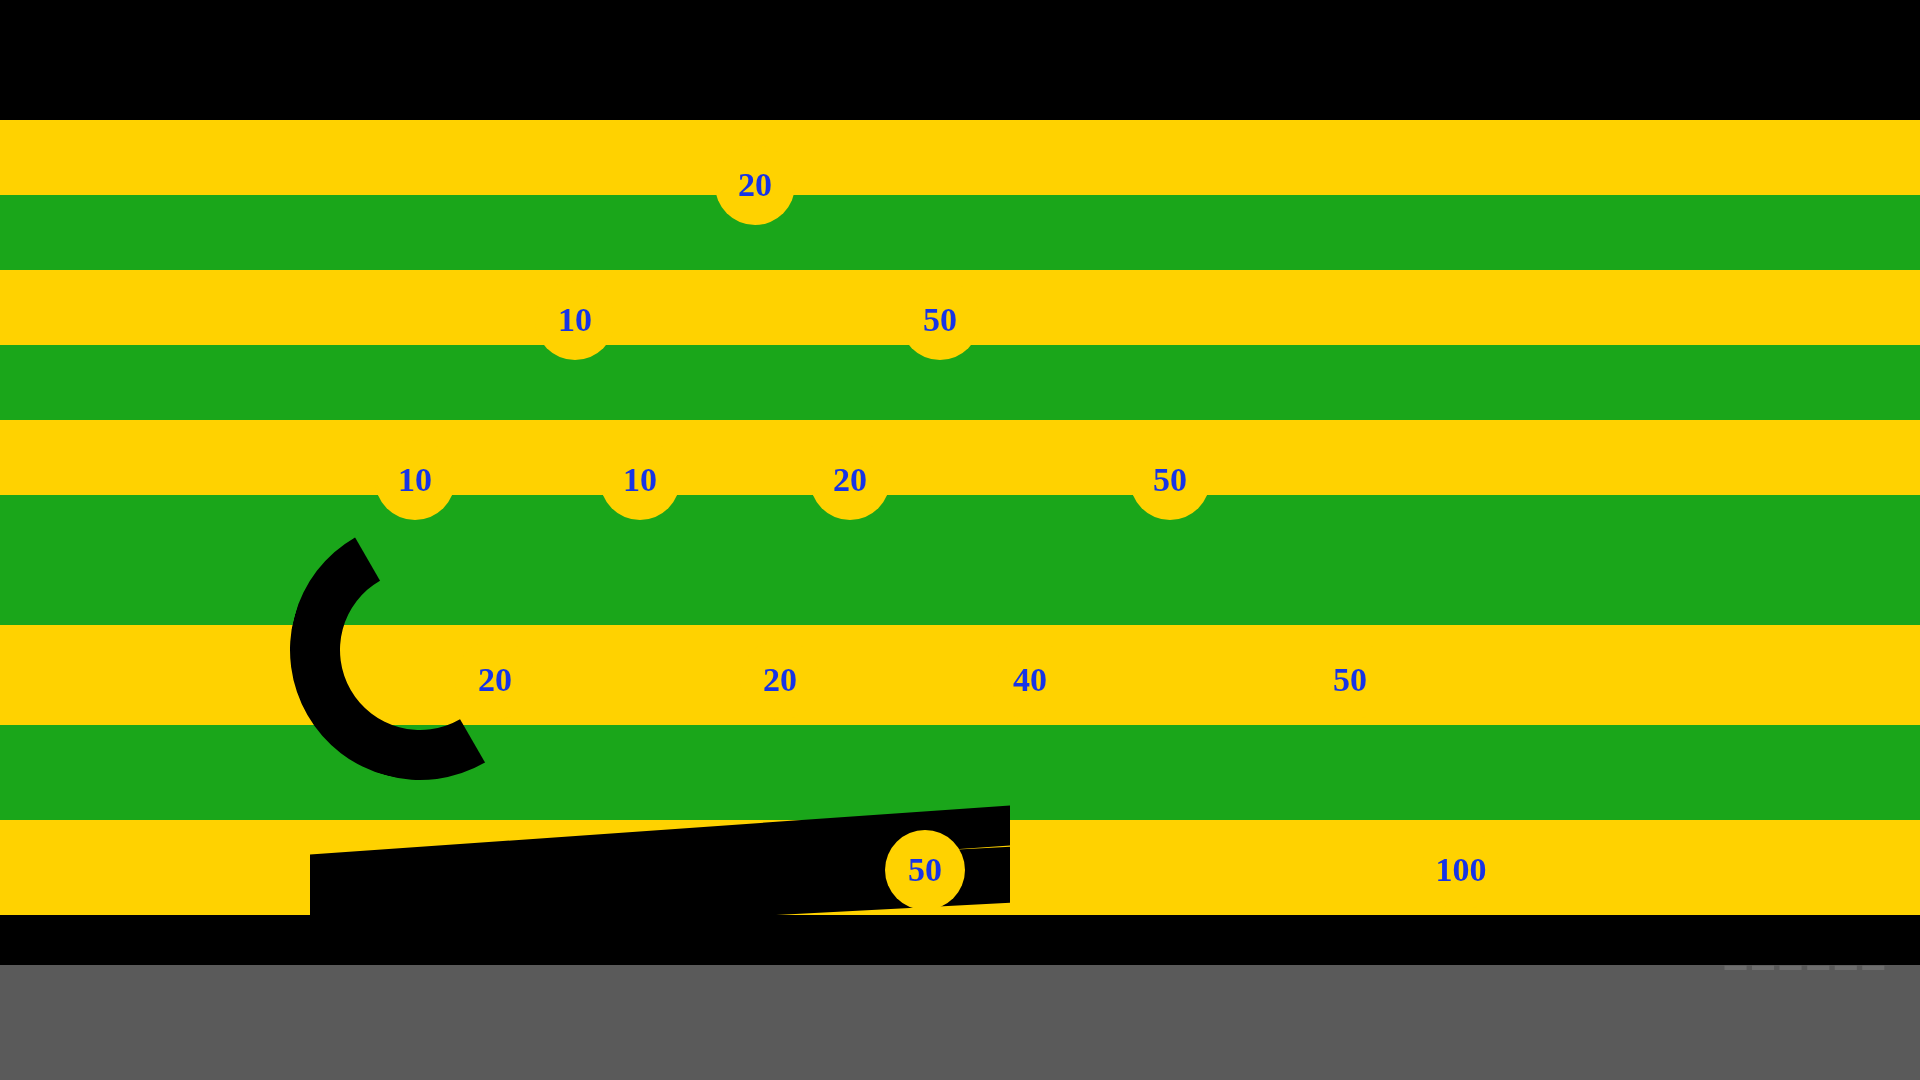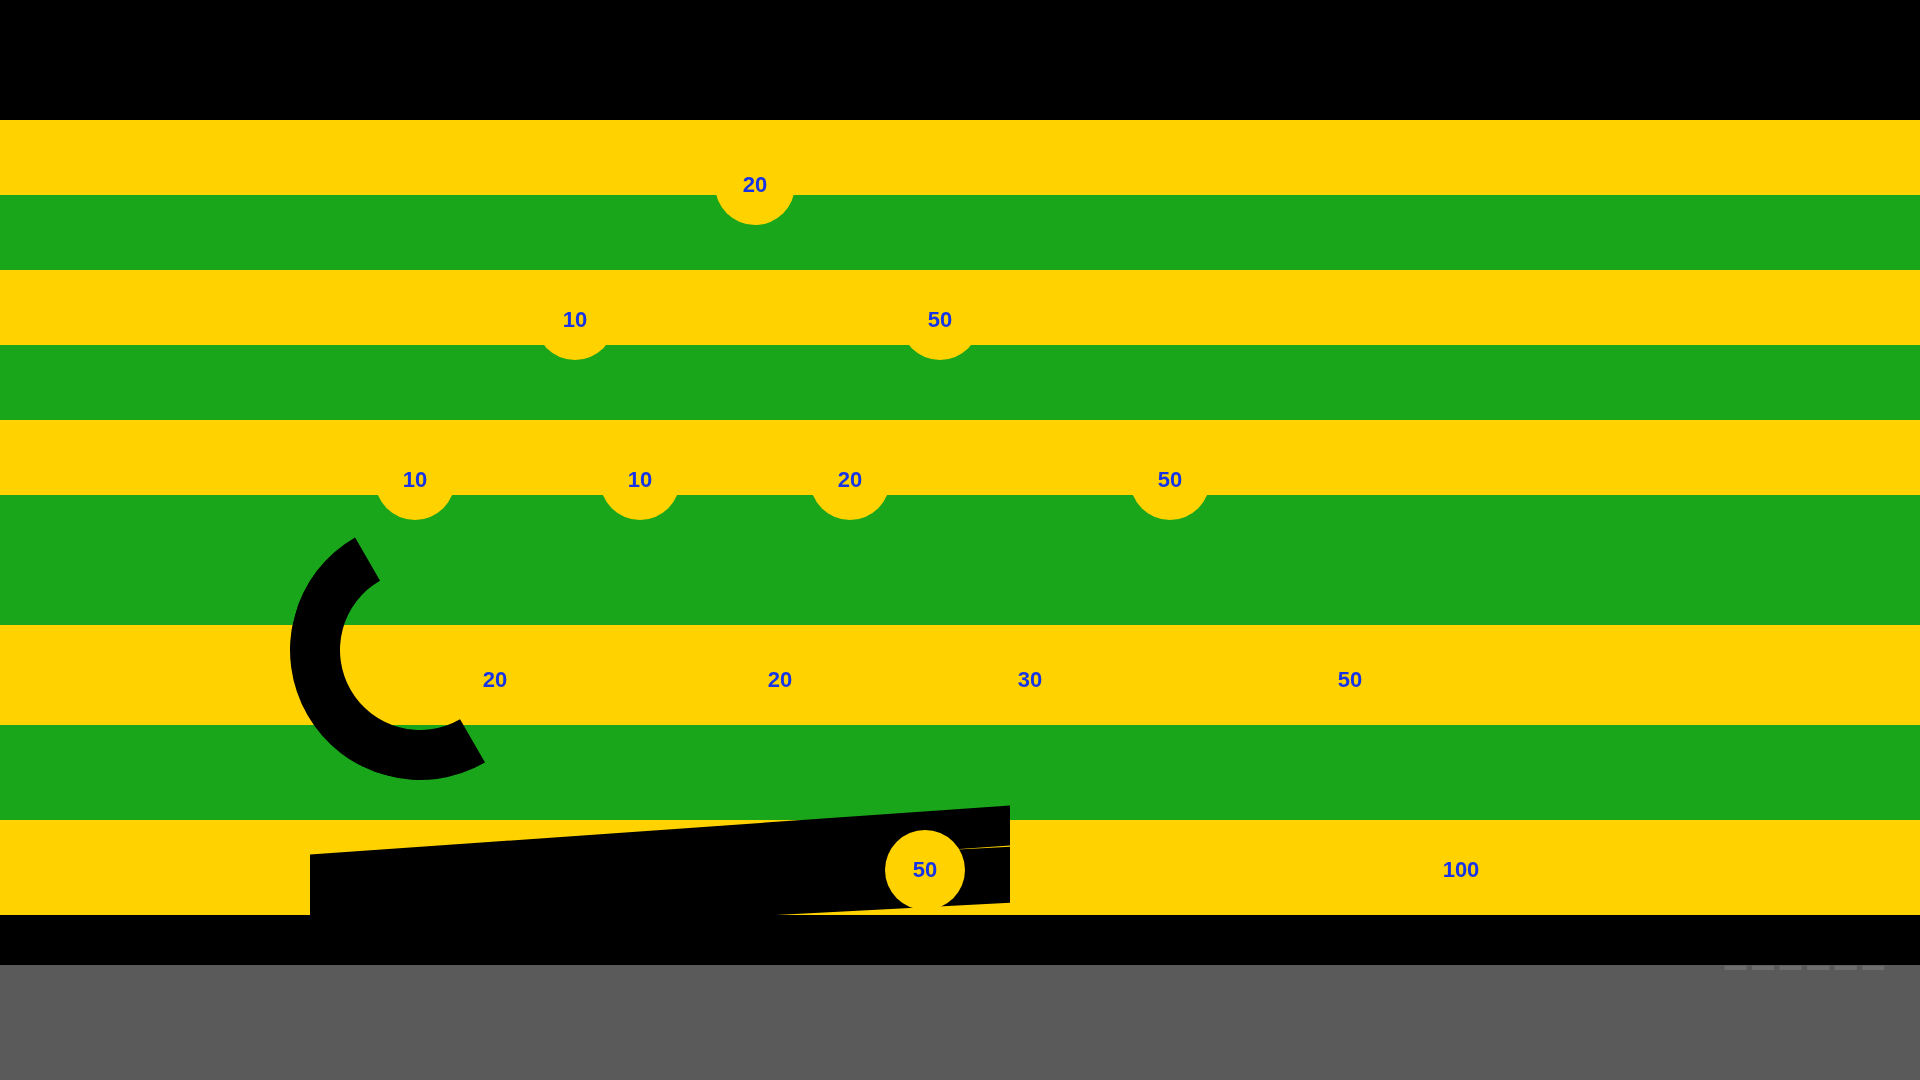--- a/index.html
+++ b/index.html
@@ -13,23 +13,23 @@
 
   
   .peg-row { position: absolute; left: 0; width: 1920px; height: 0; }
   .peg {
     position: absolute;
     width: 80px; height: 80px;
     border-radius: 50%;
     background: #ffd200;
     transform: translate(-50%, -50%);
     display: flex; align-items: center; justify-content: center;
-    font-family: Liberation Sans, sans-serif;
+    font-family: Liberation Serif, serif;
     font-weight: 900;
-    font-size: 22px;
+    font-size: 34px;
     color: #1734e6;
     z-index: 5;
     user-select: none;
   }
 
   
   .curve {
     position: absolute;
     width: 260px; height: 260px;
     border: 50px solid #000;
@@ -109,21 +109,21 @@
   </div>
   <div class="peg-row" style="top:480px">
     <div class="peg" style="left:415px">10</div>
     <div class="peg" style="left:640px">10</div>
     <div class="peg" style="left:850px">20</div>
     <div class="peg" style="left:1170px">50</div>
   </div>
   <div class="peg-row" style="top:680px">
     <div class="peg" style="left:495px">20</div>
     <div class="peg" style="left:780px">20</div>
-    <div class="peg" style="left:1030px">30</div>
+    <div class="peg" style="left:1030px">40</div>
     <div class="peg" style="left:1350px">50</div>
   </div>
   <div class="peg-row" style="top:870px">
     <div class="peg" style="left:925px">50</div>
     <div class="peg" style="left:1461px">100</div>
   </div>
 
   <div class="footer-mark">▁▁▁▁▁▁</div>
 </div>
 

